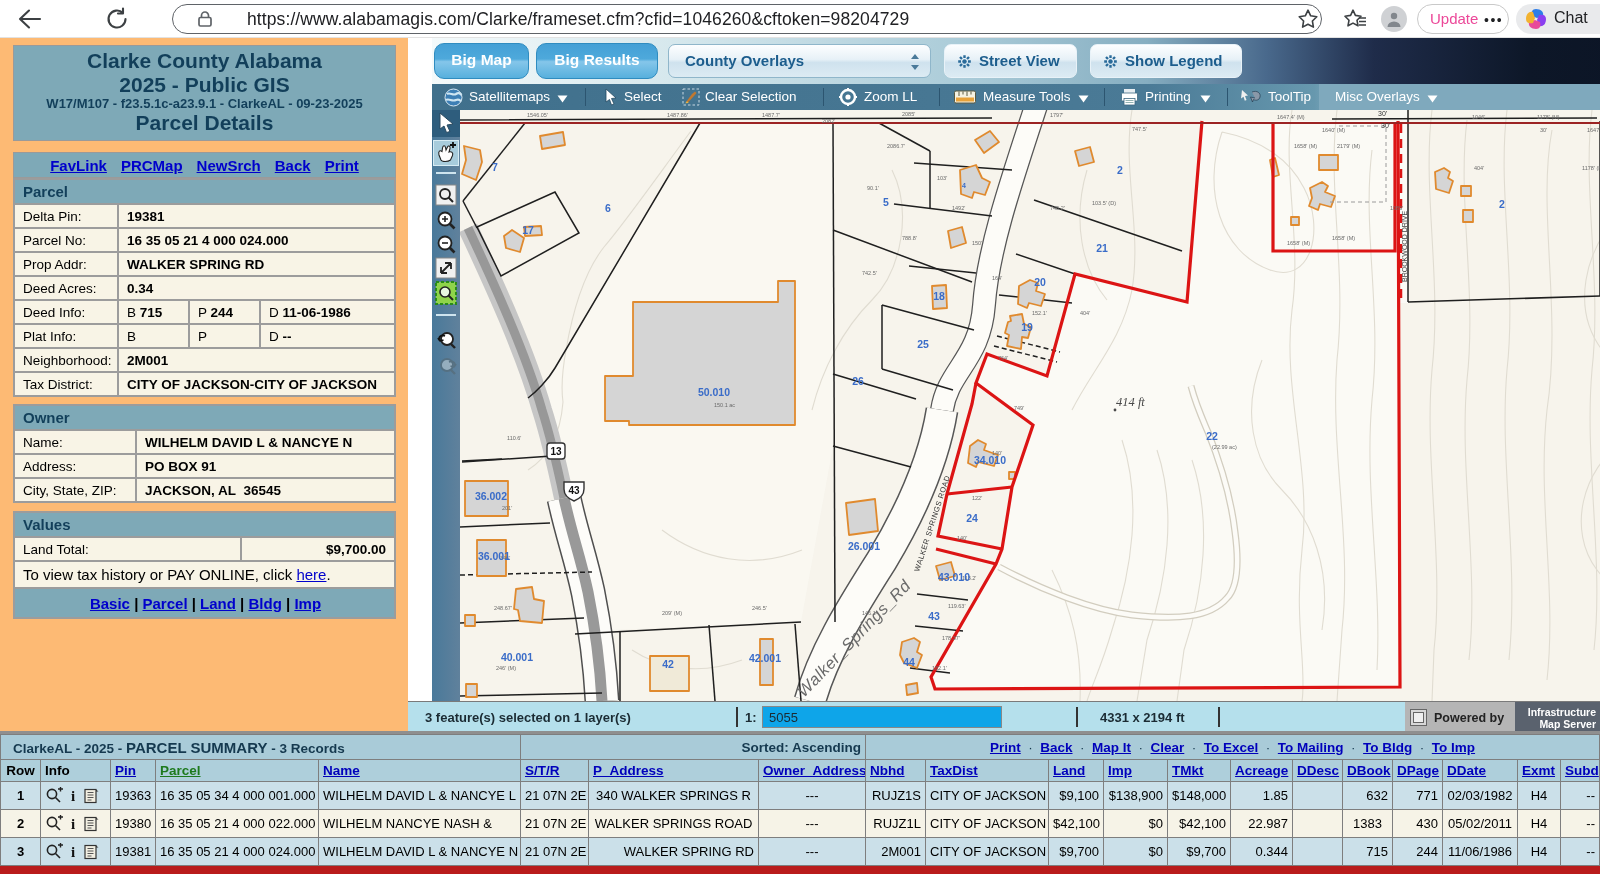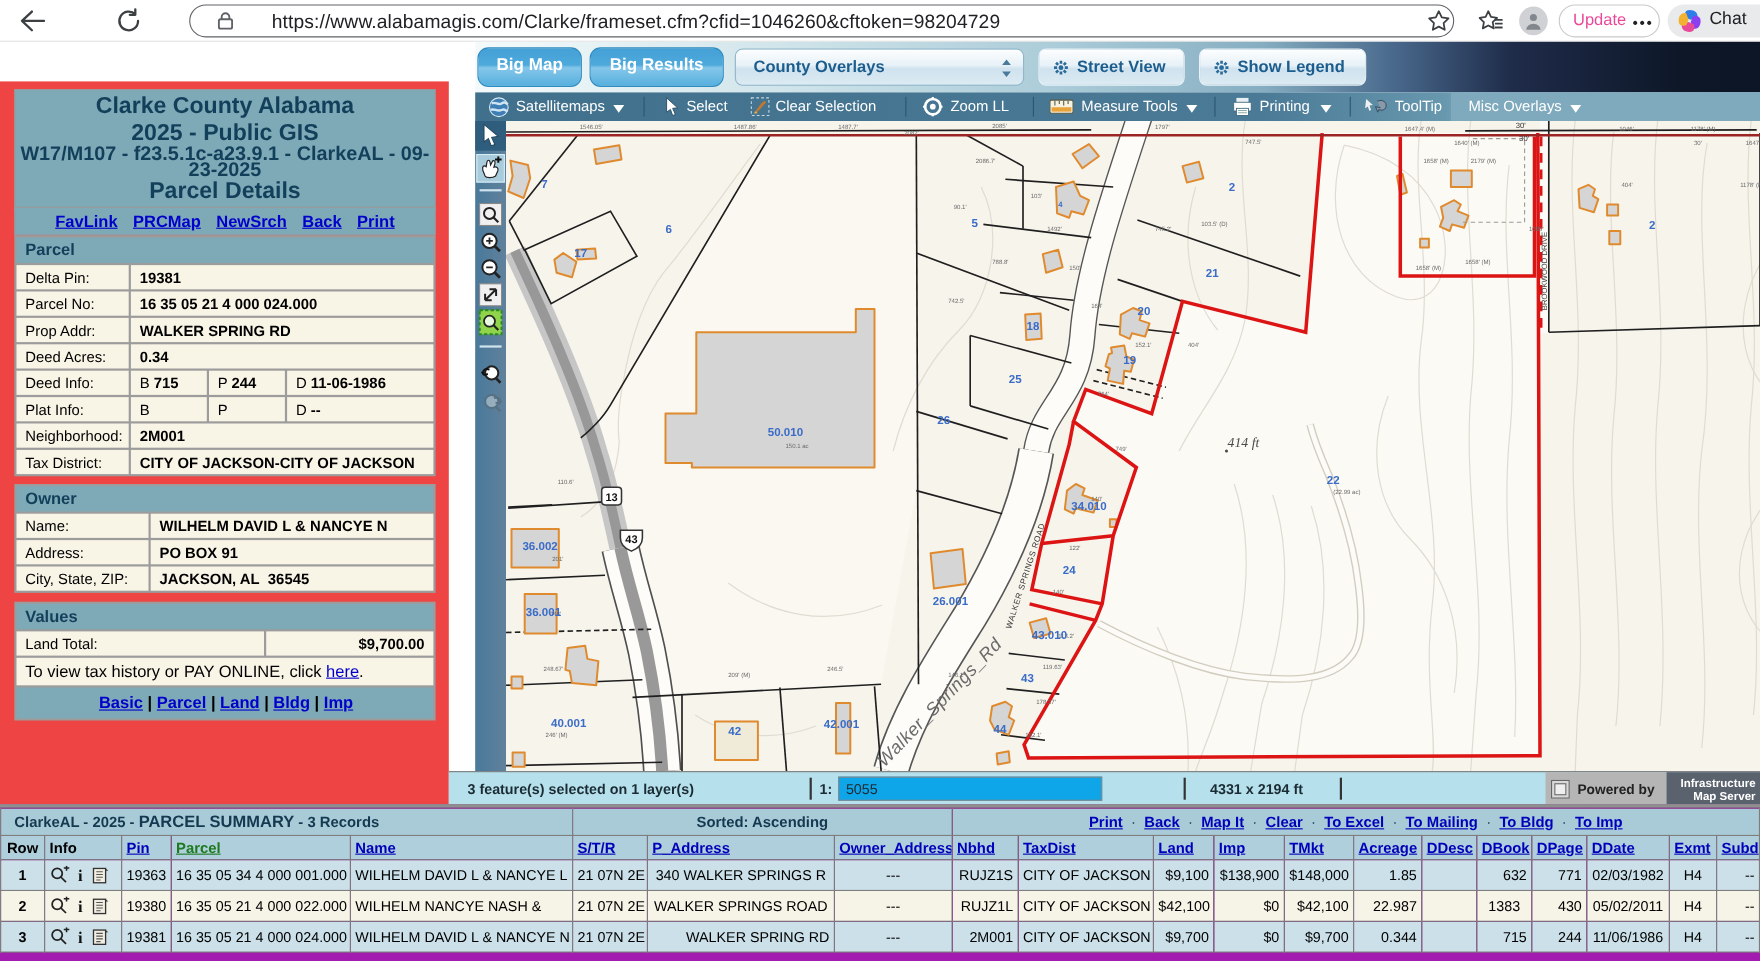--- a/index.html
+++ b/index.html
@@ -4,24 +4,24 @@
 <style>
 * { margin:0; padding:0; box-sizing:border-box; }
 html,body { width:1600px; height:874px; overflow:hidden; font-family:"Liberation Sans",sans-serif; }
 .abs { position:absolute; }
 
 #chrome { position:absolute; left:0; top:0; width:1600px; height:38px; background:#fff; border-bottom:1px solid #e2e2e2; }
 #urlpill { position:absolute; left:172px; top:4px; width:1150px; height:30px; border:1.6px solid #5f6368; border-radius:16px; background:#fff; }
 #urltext { position:absolute; left:247px; top:9px; font-size:17.5px; color:#202124; letter-spacing:0.1px; }
 .cbtn { position:absolute; top:5px; color:#3c4043; }
 
-#leftpane { position:absolute; left:0; top:38px; width:408px; height:695px; background:#ef4444;margin-top:36px; }
+#leftpane { position:absolute; left:0; top:38px; width:408px; height:695px; background:#fdba74; }
 #lp-head { position:absolute; left:13px; top:7px; width:383px; background:#7ea9b7; border:1px solid #9a9a9a; text-align:center; color:#123f5a; padding:3px 0 5px 0; }
 #lp-head .t1 { font-size:21px; font-weight:bold; line-height:23.5px; }
-#lp-head .t2 { font-size:18px; font-weight:bold; line-height:15px; }
+#lp-head .t2 { font-size:13px; font-weight:bold; line-height:15px; }
 #lp-links { position:absolute; left:13px; top:114px; width:383px; height:26px; background:#7ea9b7; border:1px solid #9a9a9a; text-align:center; font-size:15px; font-weight:bold; padding-top:4px; }
 #lp-links a { margin:0 7px; }
 a.blu { color:#0000cc; text-decoration:underline; }
 table.pt { border-collapse:separate; border-spacing:2px; background:#9c9c9c; width:383px; table-layout:fixed; }
 table.pt td { background:#f8f4e6; font-size:13.5px; color:#000; padding:3px 6px 3px 8px; height:22px; overflow:hidden; white-space:nowrap; }
 table.pt td.sec { background:#7ea9b7; font-weight:bold; color:#123f5a; font-size:15px; }
 table.pt td.v { font-weight:bold; }
 table.pt td.r { text-align:right; font-weight:bold; padding-right:8px; }
 
 #mappane { position:absolute; left:408px; top:38px; width:1192px; height:695px;margin-left:24px; }
@@ -32,21 +32,21 @@
   color:#fff; font-weight:bold; font-size:15.5px; text-align:center; }
 .litebtn { position:absolute; top:6px; height:34px; border-radius:7px; border:1px solid #e8f2f8;
   background:linear-gradient(#fdfeff 0%,#e7f1f7 45%,#cfe2ee 55%,#dcebf3 100%);
   color:#1c5d8d; font-weight:bold; font-size:15px; }
 #tb2 { position:absolute; left:0; top:46px; width:1192px; height:26px; color:#fff; font-size:13.5px;
   background:linear-gradient(to right,#40708c 0%,#4a7a96 60%,#6798ae 74%,#7fa9bd 76%,#7fa9bd 100%); }
 .tsep { position:absolute; top:4px; width:1px; height:18px; background:#2c5570; }
 .t2item { position:absolute; top:5px; }
 #statusbar { position:absolute; left:408px; top:701px; width:1192px; height:32px; background:#b5e0ec; border-top:1px solid #7a7a7a; font-size:13px; color:#1b2b33; }
 
-#btmwrap { position:absolute; left:0; top:731px; width:1600px; height:143px; background:#a21caf; border-top:3px solid #8f8f8f; }
+#btmwrap { position:absolute; left:0; top:731px; width:1600px; height:143px; background:#b91c1c; border-top:3px solid #8f8f8f; }
 table.bt { border-collapse:collapse; table-layout:fixed; width:1600px; font-size:13px; }
 table.bt td { border:1px solid #7e7e7e; padding:0 4px; height:28px; overflow:hidden; white-space:nowrap; }
 table.bt tr.h1 td { background:#a9cbd8; color:#15394f; font-weight:bold; font-size:13.5px; height:25px; }
 table.bt tr.h2 td { background:#aecfdb; font-weight:bold; font-size:13.5px; height:22px; }
 table.bt tr.d1 td { background:#cbe0e9; }
 table.bt tr.d2 td { background:#f6f3e7; }
 table.bt a { color:#0000bb; text-decoration:underline; font-weight:bold; }
 table.bt a.grn { color:#1e7a1e; }
 </style>
 </head>
@@ -601,21 +601,21 @@
         <col style="width:50px">
         <col style="width:50px">
       <col style="width:50px">
         <col style="width:75px">
         <col style="width:43px">
         <col>
     </colgroup>
     <tbody>
         <tr class="h1">
       <td colspan="5" style="padding-left:12px">ClarkeAL - 2025 - <span style="font-size:15px">PARCEL SUMMARY</span> - 3 Records</td>
-      <td colspan="3" style="text-align:center">Sorted: Ascending</td>
+      <td colspan="3" style="text-align:right">Sorted: Ascending</td>
       <td colspan="12" style="text-align:center;font-weight:normal">
         <a href="#p">Print</a> &nbsp;·&nbsp; <a href="#p">Back</a> &nbsp;·&nbsp; <a href="#p">Map It</a> &nbsp;·&nbsp; <a href="#p">Clear</a> &nbsp;·&nbsp; <a href="#p">To Excel</a> &nbsp;·&nbsp; <a href="#p">To Mailing</a> &nbsp;·&nbsp; <a href="#p">To Bldg</a> &nbsp;·&nbsp; <a href="#p">To Imp</a>
       </td>
     </tr>
     <tr class="h2">
       <td style="text-align:center;padding:0">Row</td>
           <td>Info</td>
           <td><a href="#s">Pin</a></td>
           <td><a class="grn" href="#s">Parcel</a></td>
       <td><a href="#s">Name</a></td>

